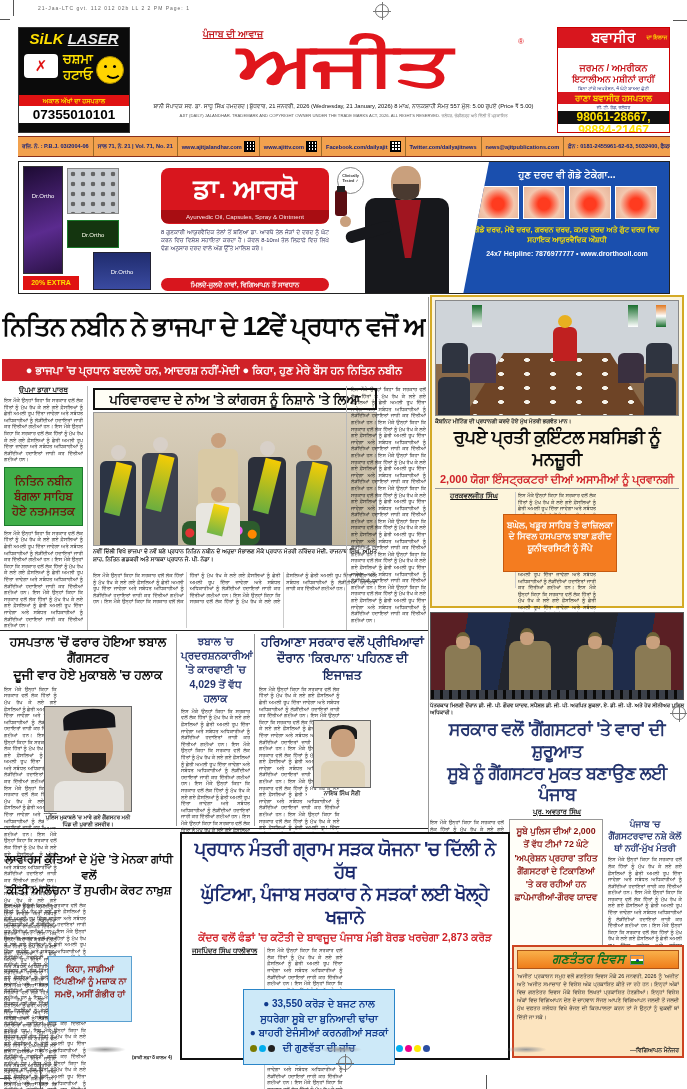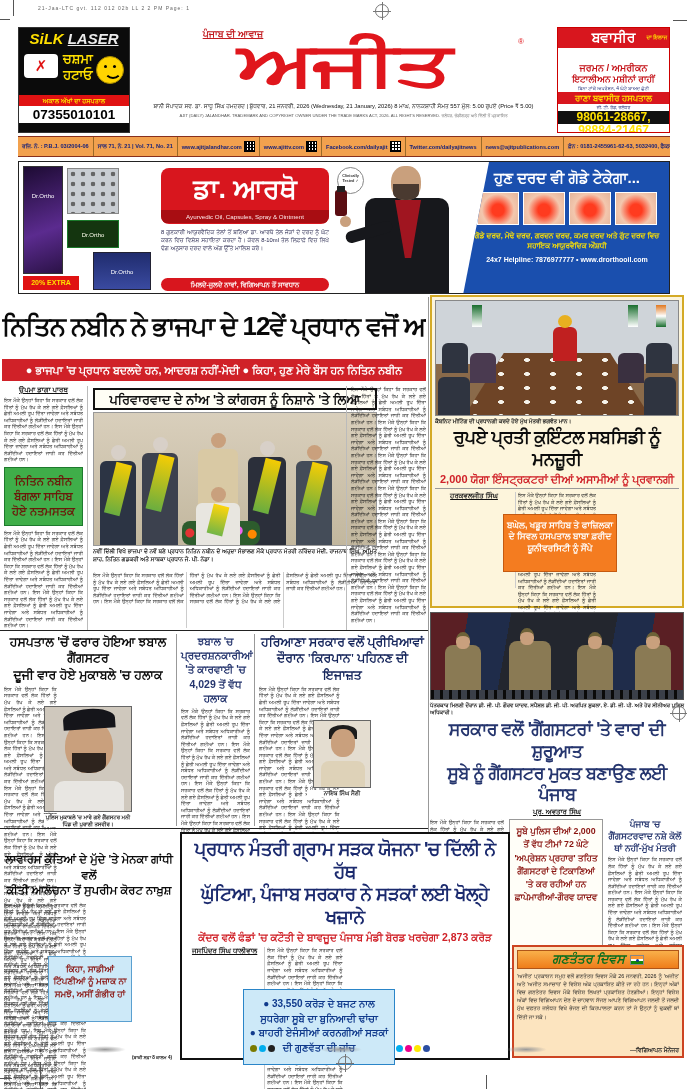--- a/index.html
+++ b/index.html
@@ -71,21 +71,21 @@
   .ortho-man{position:absolute;left:330px;top:4px;width:112px;height:129px;}
   .man-head{position:absolute;left:42px;top:0;width:30px;height:34px;background:#c9a07d;border-radius:45%;}
   .man-beard{position:absolute;left:44px;top:18px;width:26px;height:16px;background:#4a3a30;border-radius:0 0 45% 45%;}
   .man-torso{position:absolute;left:16px;top:32px;width:84px;height:97px;background:#17181c;border-radius:10px 10px 0 0;}
   .man-shirt{position:absolute;left:46px;top:34px;width:26px;height:58px;background:#a01520;clip-path:polygon(0 0,100% 0,62% 100%,38% 100%);}
   .man-arm{position:absolute;left:-4px;top:60px;width:48px;height:12px;background:#17181c;transform:rotate(-16deg);border-radius:6px;}
   .man-hand{position:absolute;left:-9px;top:50px;width:11px;height:11px;background:#c9a07d;border-radius:50%;}
   .man-bottle{position:absolute;left:-14px;top:24px;width:12px;height:26px;background:#5a0d12;border-radius:3px;}
   .man-cap{position:absolute;left:-12px;top:20px;width:8px;height:6px;background:#222;}
   .ortho-blue{position:absolute;left:444px;top:0;width:208px;height:133px;background:#1a4fae;clip-path:polygon(26px 0,100% 0,100% 100%,0 100%);}
-  .blue-title{margin-top:7px;color:#fff;font-weight:900;font-size:15px;text-align:center;}
+  .blue-title{margin-top:7px;color:#fff;font-weight:900;font-size:10px;text-align:center;}
   .blue-thumbs{display:flex;gap:4px;justify-content:center;margin-top:5px;}
   .thumb{width:42px;height:33px;border:1px solid #fff;background:radial-gradient(circle at 50% 55%,#ff3b1f 0 6px,#f3c7ae 16px,#e4b49a);}
   .blue-sub{color:#ffe300;font-size:7.3px;font-weight:bold;text-align:center;margin-top:6px;padding:0 10px;line-height:1.35;}
   .blue-help{color:#fff;font-size:7px;font-weight:bold;text-align:center;margin-top:5px;}
 
   
   #lead-headline{left:2px;top:297px;width:424px;height:58px;font-size:26px;font-weight:900;color:#090909;text-align:center;line-height:58px;white-space:nowrap;overflow:hidden;letter-spacing:-1px;}
   #lead-subbar{left:2px;top:359px;width:424px;height:22px;background:#d02128;color:#fff;font-weight:bold;font-size:11px;text-align:center;line-height:22px;white-space:nowrap;overflow:hidden;}
   #lead-col1{left:4px;top:386px;width:84px;height:244px;border-right:1px solid #bbb;padding-right:4px;}
   .green-box{margin:4px 0;background:#3fae49;border:1px solid #1e7a2e;color:#6b1a0a;font-weight:900;font-size:11.5px;text-align:center;padding:6px 2px;line-height:1.3;}

